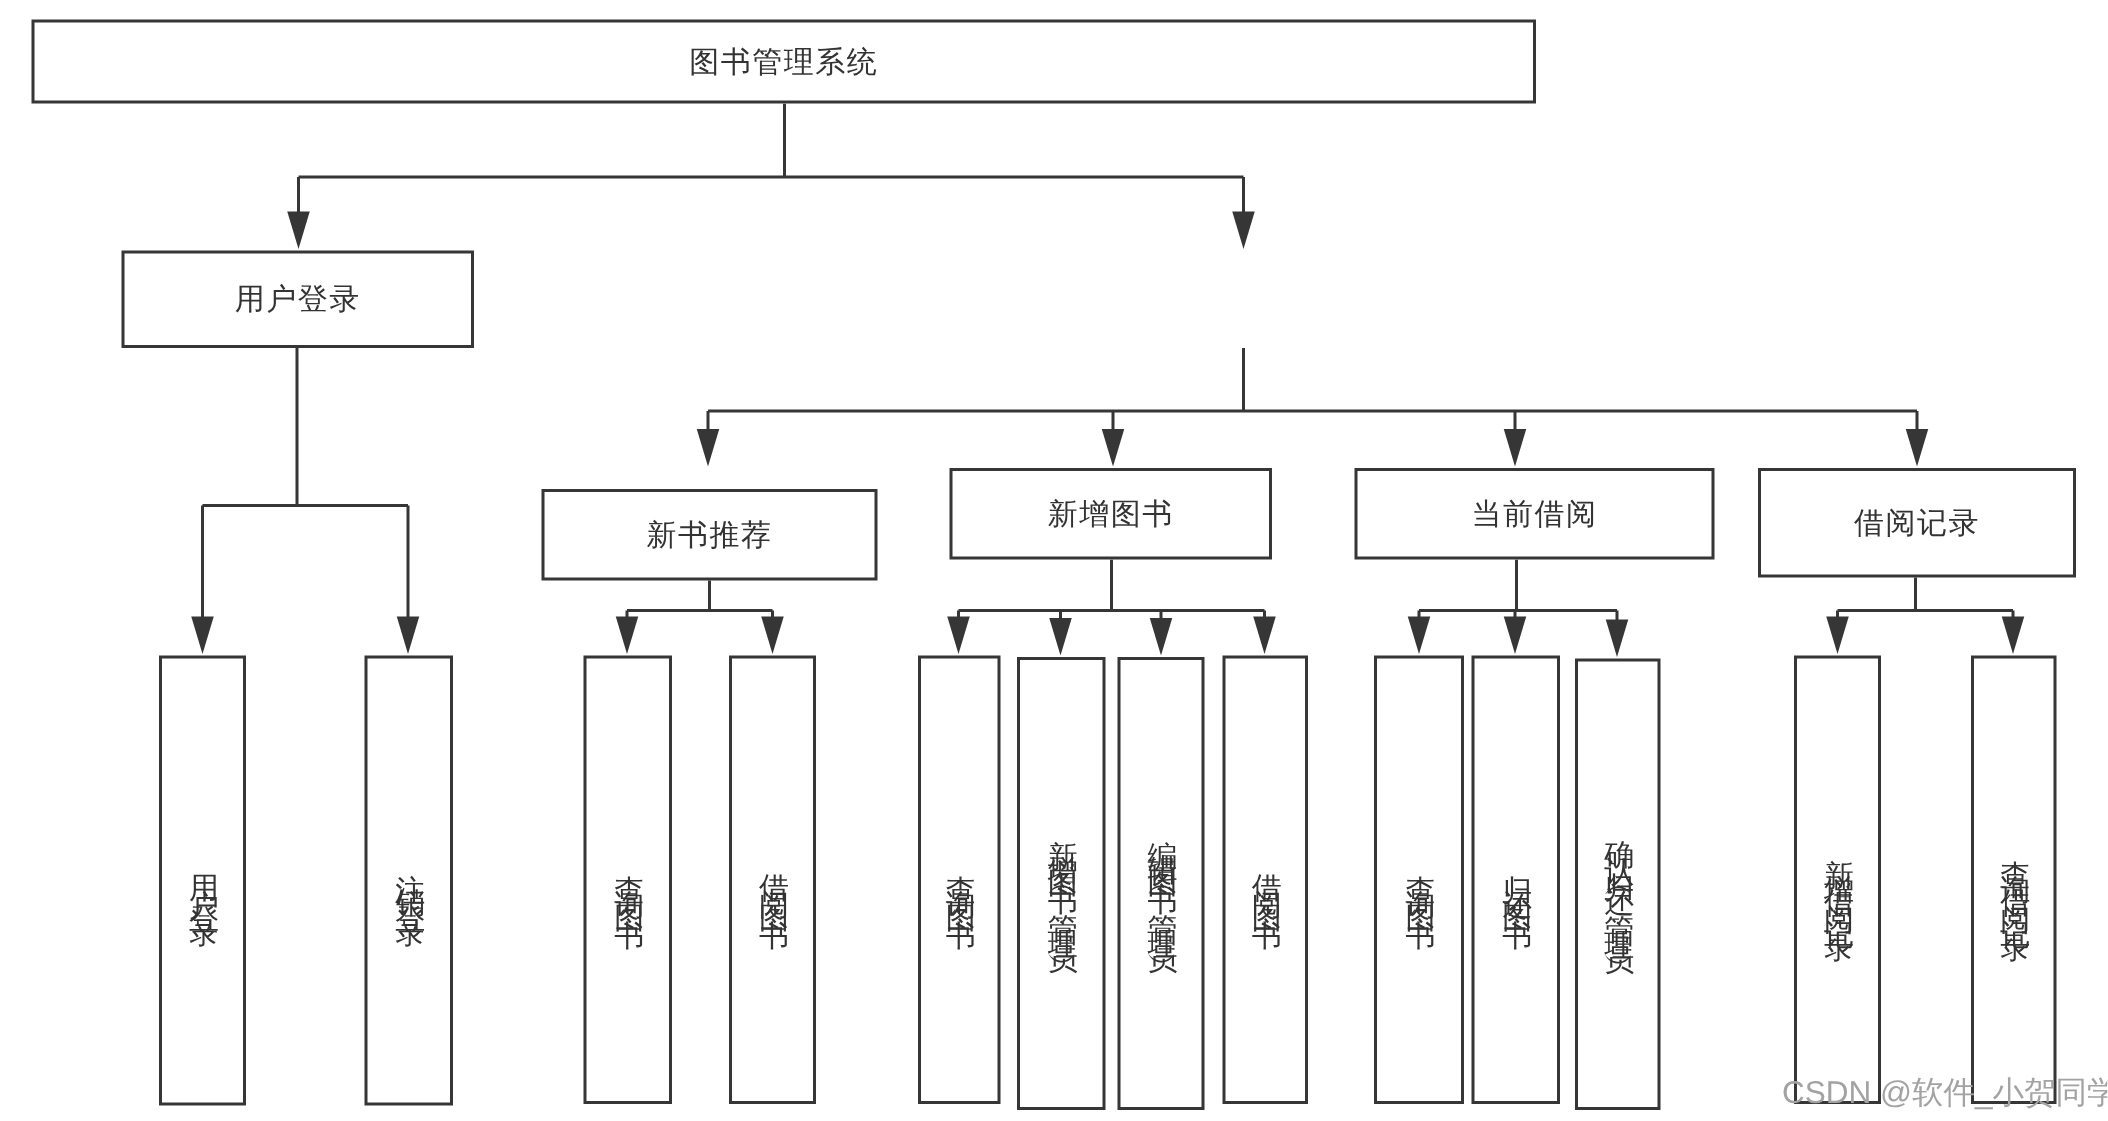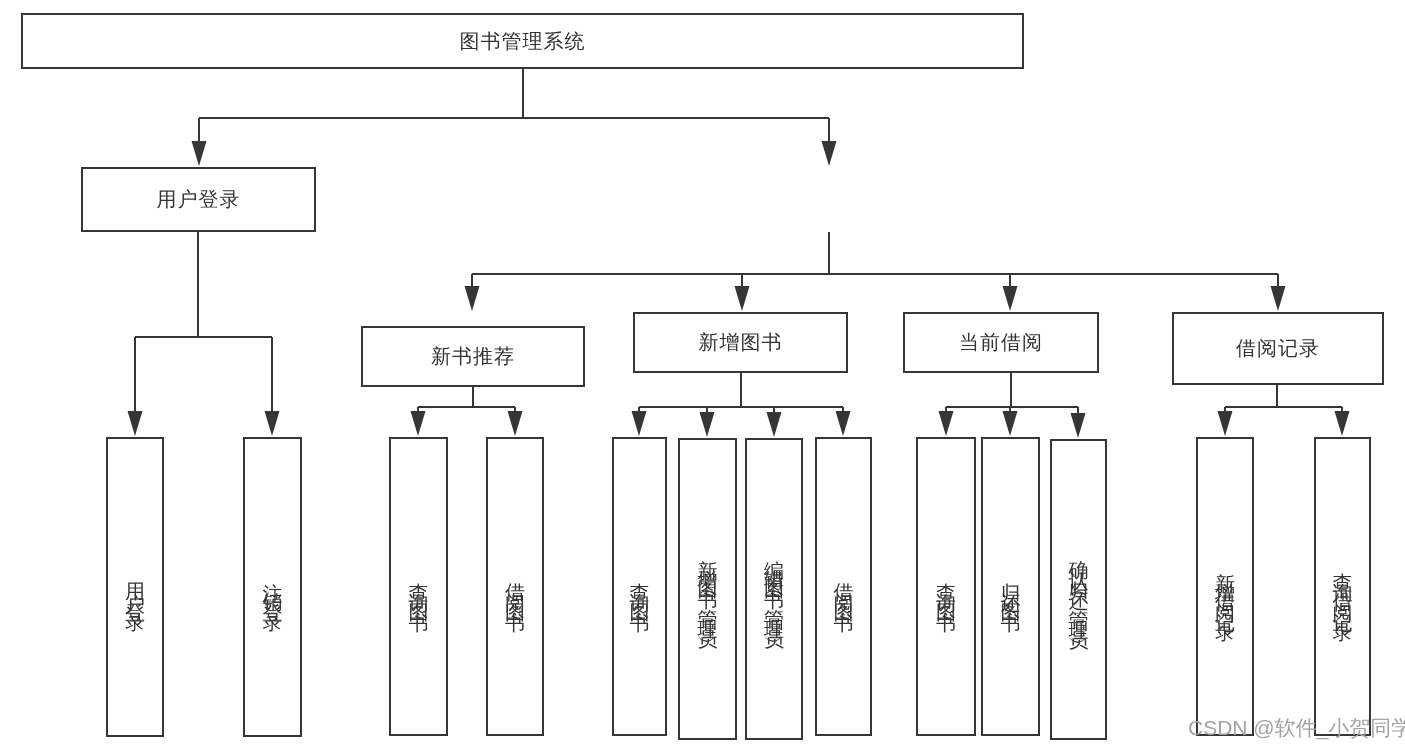--- a/index.html
+++ b/index.html
@@ -85,21 +85,21 @@
   <div class="hbox" style="left:81px;top:167px;width:235px;height:65px">
     <span class="lbl">用户登录</span>
   </div>
 
   <div class="hbox" style="left:361px;top:326px;width:224px;height:61px">
     <span class="lbl">新书推荐</span>
   </div>
   <div class="hbox" style="left:633px;top:312px;width:215px;height:61px">
     <span class="lbl">新增图书</span>
   </div>
-  <div class="hbox" style="left:903px;top:312px;width:196px;height:61px">
+  <div class="hbox" style="left:903px;top:312px;width:240px;height:61px">
     <span class="lbl">当前借阅</span>
   </div>
   <div class="hbox" style="left:1172px;top:312px;width:212px;height:73px">
     <span class="lbl">借阅记录</span>
   </div>
 
   <div class="vbox" style="left:106px;top:437px;width:58px;height:300px">
     <span class="vlbl">用户登录</span>
   </div>
   <div class="vbox" style="left:243px;top:437px;width:59px;height:300px">

